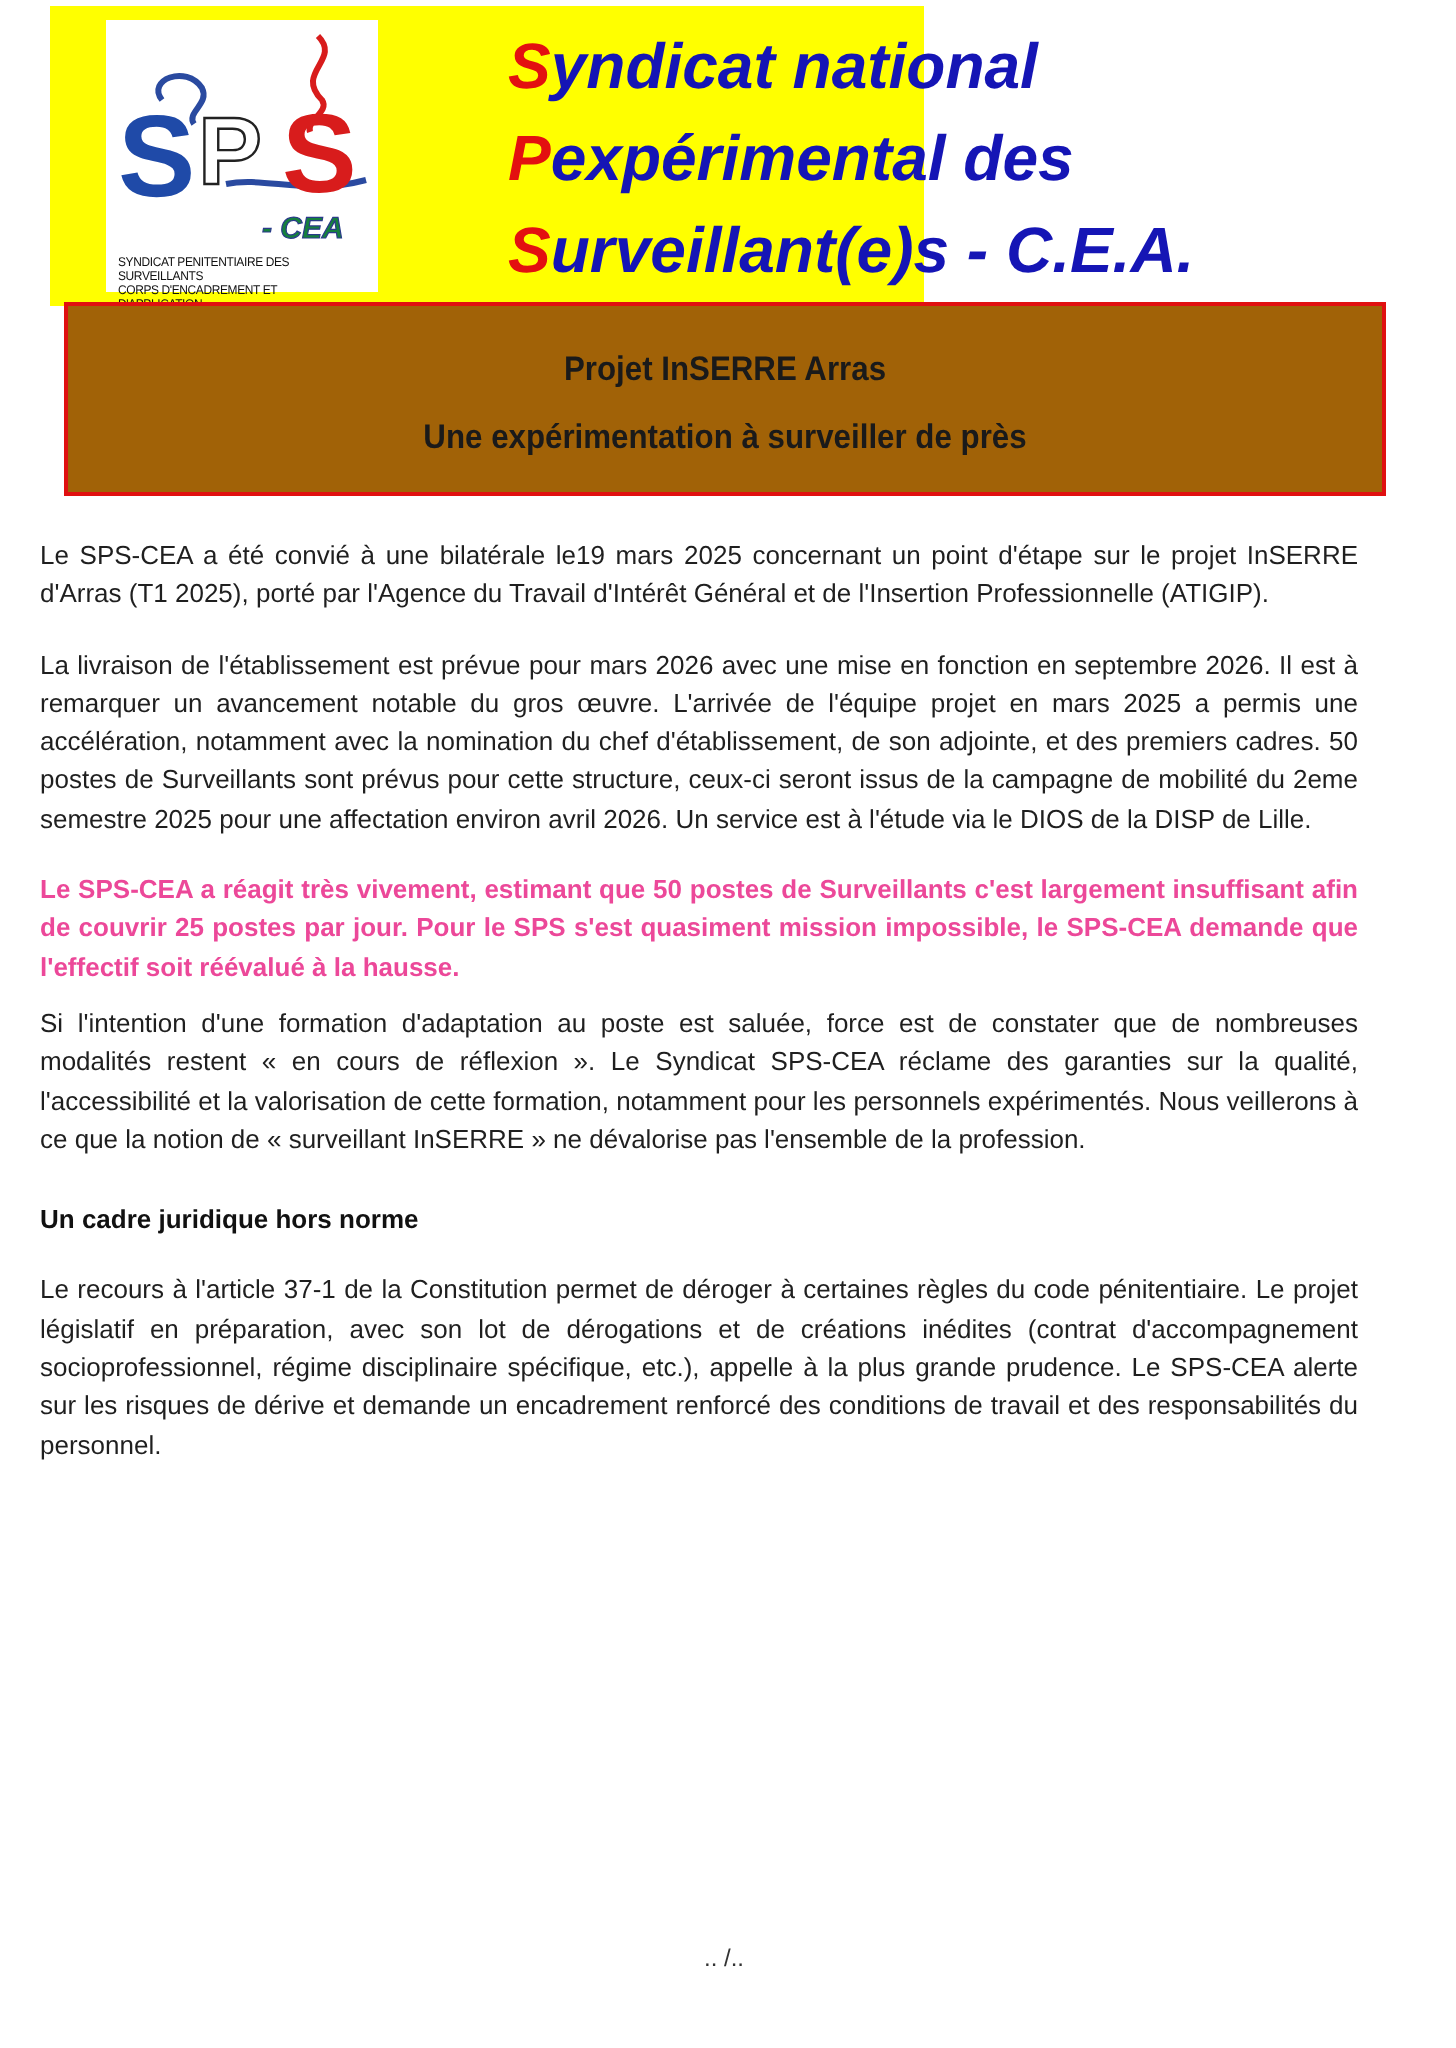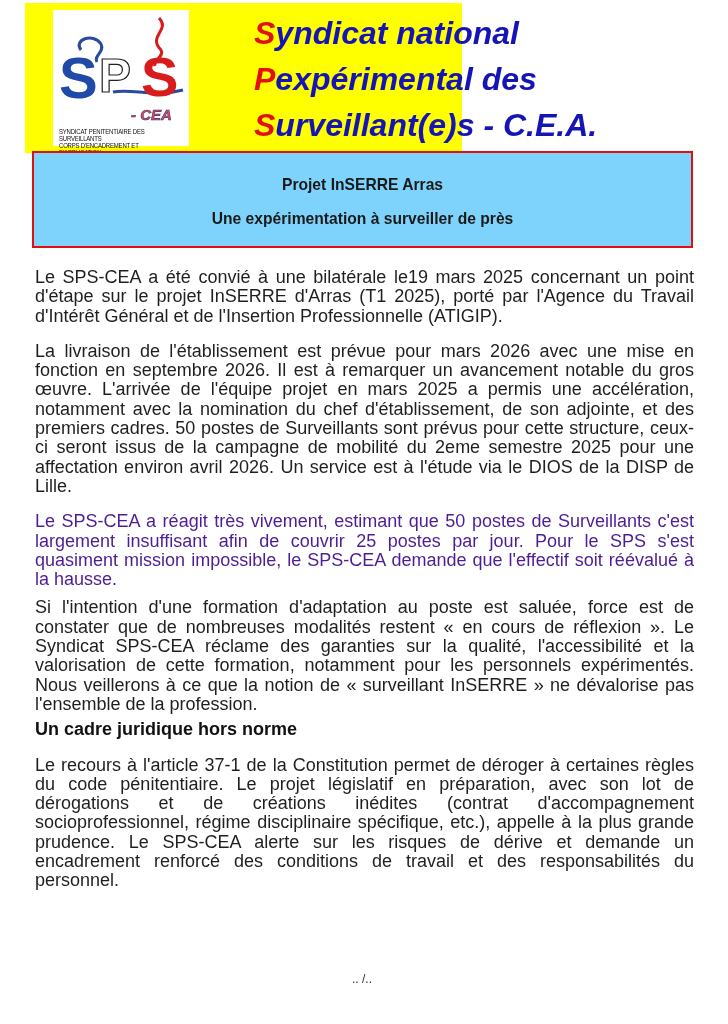--- a/index.html
+++ b/index.html
@@ -10,51 +10,51 @@
     .yellow {
       position: absolute; left: 25px; top: 3px; width: 437px; height: 150px; background:#ffff00;
     }
     .logo-box {
       position: absolute; left: 53px; top: 10px; width: 136px; height: 136px;
       background: #ffffff;
     }
     .logo-svg { position: absolute; left: 0; top: 0; width: 136px; height: 100px; }
     .logo-cea {
       position: absolute; left: 78px; top: 96px; font-size: 15px; font-weight: bold; font-style: italic;
-      color: #ef4444; -webkit-text-stroke: 0.6px #2a3a8a;
+      color: #15803d; -webkit-text-stroke: 0.6px #2a3a8a;
     }
     .logo-sub {
       position: absolute; left: 6px; top: 118px; width: 126px;
       font-size: 6.3px; line-height: 7px; color: #111; letter-spacing: -0.2px;
       transform: scaleX(0.95); transform-origin: left;
     }
     .org-title {
       position: absolute; left: 254px; top: 10px;
       font-size: 32px; font-weight: bold; font-style: italic; color: #1515b5;
       line-height: 46px;
     }
     .org-title .cap { color: #e31010; }
     .title-box {
       position: absolute; left: 32px; top: 151px; width: 661px; height: 97px;
-      background: #7dd3fc; border: 2px solid #e01010; box-sizing: border-box;
+      background: #a16207; border: 2px solid #e01010; box-sizing: border-box;
       text-align: center;
     }
     .title-line {
       font-size: 17px; font-weight: bold; color: #1a1a1a;
       transform: scaleX(0.92);
     }
     .title-line.l1 { margin-top: 22px; }
     .title-line.l2 { margin-top: 14px; }
     .content {
-      position: absolute; left: 35px; top: 268px; width: 659px;
-      font-size: 18px; line-height: 19.3px; color: #1f1f1f;
+      position: absolute; left: 20px; top: 268px; width: 659px;
+      font-size: 13px; line-height: 19.3px; color: #1f1f1f;
     }
     .content p { margin: 0; text-align: justify; text-align-last: left; }
     .h { font-weight: bold; color: #111; }
-    .bold-p { font-weight: normal; color: #4c1d95; }
+    .bold-p { font-weight: bold; color: #ec4899; }
     .footer-mark {
       position: absolute; left: 352px; top: 972px; font-size: 12px; color: #333;
     }
   </style>
 </head>
 <body>
 
 <div class="yellow"></div>
 
 <div class="logo-box">
@@ -90,17 +90,17 @@
 </div>
 
 <div class="content">
   <p>Le SPS-CEA a été convié à une bilatérale le19 mars 2025 concernant un point d'étape sur le projet InSERRE d'Arras (T1 2025), porté par l'Agence du Travail d'Intérêt Général et de l'Insertion Professionnelle (ATIGIP).</p>
 
   <p style="margin-top:16px">La livraison de l'établissement est prévue pour mars 2026 avec une mise en fonction en septembre 2026. Il est à remarquer un avancement notable du gros œuvre. L'arrivée de l'équipe projet en mars 2025 a permis une accélération, notamment avec la nomination du chef d'établissement, de son adjointe, et des premiers cadres. 50 postes de Surveillants sont prévus pour cette structure, ceux-ci seront issus de la campagne de mobilité du 2eme semestre 2025 pour une affectation environ avril 2026. Un service est à l'étude via le DIOS de la DISP de Lille.</p>
   <p class="bold-p" style="margin-top:16px">Le SPS-CEA a réagit très vivement, estimant que 50 postes de Surveillants c'est largement insuffisant afin de couvrir 25 postes par jour. Pour le SPS s'est quasiment mission impossible, le SPS-CEA demande que l'effectif soit réévalué à la hausse.</p>
 
   <p style="margin-top:9px">Si l'intention d'une formation d'adaptation au poste est saluée, force est de constater que de nombreuses modalités restent « en cours de réflexion ». Le Syndicat SPS-CEA réclame des garanties sur la qualité, l'accessibilité et la valorisation de cette formation, notamment pour les personnels expérimentés. Nous veillerons à ce que la notion de « surveillant InSERRE » ne dévalorise pas l'ensemble de la profession.</p>
 
-  <p class="h" style="margin-top:6px">Un cadre juridique hors norme</p>
+  <p class="h" style="margin-top:21px">Un cadre juridique hors norme</p>
   <p style="margin-top:16px">Le recours à l'article 37-1 de la Constitution permet de déroger à certaines règles du code pénitentiaire. Le projet législatif en préparation, avec son lot de dérogations et de créations inédites (contrat d'accompagnement socioprofessionnel, régime disciplinaire spécifique, etc.), appelle à la plus grande prudence. Le SPS-CEA alerte sur les risques de dérive et demande un encadrement renforcé des conditions de travail et des responsabilités du personnel.</p>
 </div>
 
 <div class="footer-mark">.. /..</div>
 
 </body></html>

